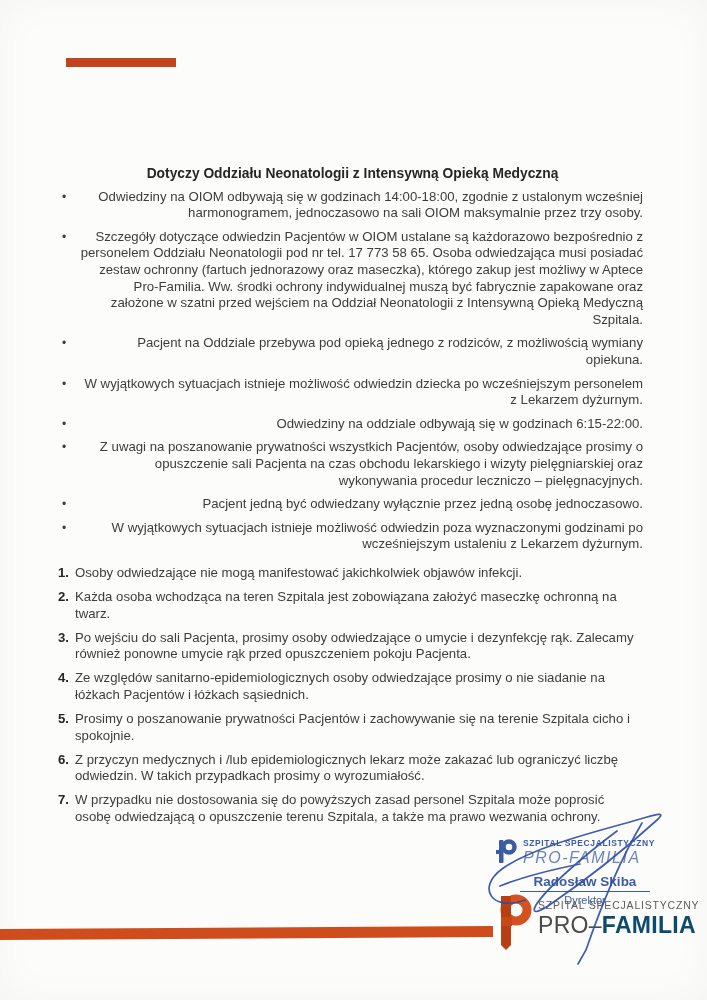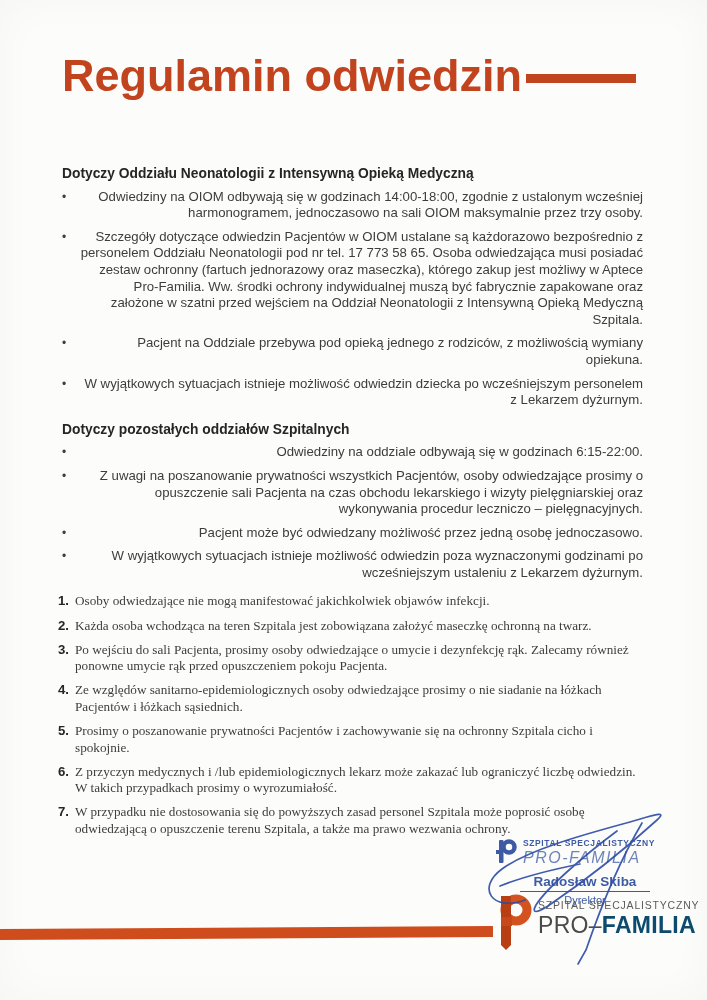--- a/index.html
+++ b/index.html
@@ -22,29 +22,30 @@
   }
   .title-rule{flex:0 0 auto;width:110px;height:9px;background:#c2441f;margin-left:4px;margin-top:6px;}
   .doc-subtitle{
     margin:8px 0 0 2px;font-size:25px;font-weight:400;color:#3a3a3a;letter-spacing:0.2px;
   }
   
   .content{position:absolute;left:58px;top:166px;width:585px;font-size:13.2px;line-height:16.6px;}
   .sec-heading{
     font-weight:bold;color:#262626;font-size:13.8px;
     margin:13px 0 6px 4px;
+    text-align:center;
   }
   .sec-heading:first-child{margin-top:0;}
   .bullet-item{display:flex;margin:0 0 7px 4px;}
   .bullet-item .marker{flex:0 0 16px;color:#3d3d3d;font-size:12px;line-height:16.6px;}
   .bullet-item .txt{flex:1;text-align:right;}
   .rules{margin-top:12px;}
   .rule-item{display:flex;margin:0 0 7.5px 0;}
   .rule-item .num{flex:0 0 17px;font-weight:bold;color:#262626;}
-  .rule-item .txt{flex:1;font-family:Liberation Serif, serif;}
+  .rule-item .txt{flex:1;}
   
   .stamp{
     position:absolute;left:496px;top:838px;width:175px;
     color:#2d4e9e;opacity:0.92;
   }
   .stamp-org{display:flex;align-items:flex-start;}
   .stamp-p{flex:0 0 22px;margin-right:5px;}
   .stamp-org-text .l1{font-size:8.5px;font-weight:bold;letter-spacing:0.6px;white-space:nowrap;}
   .stamp-org-text .l2{font-size:16px;font-weight:400;letter-spacing:1.5px;color:#2d4e9e;opacity:0.75;margin-top:1px;font-style:italic;}
   .stamp-name{
@@ -64,21 +65,20 @@
   }
   .signature-overlay{position:absolute;left:430px;top:808px;width:277px;height:160px;pointer-events:none;}
 </style>
 </head>
 <body>
 
 <div class="page">
 
   <div class="header">
     <div class="title-row">
-      <h1 class="doc-title">Regulamin odwiedzin</h1>
       <div class="title-rule"></div>
     </div>
   </div>
 
   <div class="content">
 
     <div class="sec-heading">Dotyczy Oddziału Neonatologii z Intensywną Opieką Medyczną</div>
     <div class="bullet-item">
       <span class="marker">•</span>
       <span class="txt">Odwiedziny na OIOM odbywają się w godzinach 14:00-18:00, zgodnie z ustalonym wcześniej harmonogramem, jednoczasowo na sali OIOM maksymalnie przez trzy osoby.</span>
@@ -90,32 +90,31 @@
 
     <div class="bullet-item">
       <span class="marker">•</span>
       <span class="txt">Pacjent na Oddziale przebywa pod opieką jednego z rodziców, z możliwością wymiany opiekuna.</span>
     </div>
     <div class="bullet-item">
       <span class="marker">•</span>
       <span class="txt">W wyjątkowych sytuacjach istnieje możliwość odwiedzin dziecka po wcześniejszym personelem z Lekarzem dyżurnym.</span>
     </div>
 
-    <div class="sec-heading">Dotyczy pozostałych oddziałów Szpitalnych</div>
     <div class="bullet-item">
       <span class="marker">•</span>
       <span class="txt">Odwiedziny na oddziale odbywają się w godzinach 6:15-22:00.</span>
     </div>
     <div class="bullet-item">
       <span class="marker">•</span>
       <span class="txt">Z uwagi na poszanowanie prywatności wszystkich Pacjentów, osoby odwiedzające prosimy o opuszczenie sali Pacjenta na czas obchodu lekarskiego i wizyty pielęgniarskiej oraz wykonywania procedur leczniczo – pielęgnacyjnych.</span>
     </div>
     <div class="bullet-item">
       <span class="marker">•</span>
-      <span class="txt">Pacjent może być odwiedzany możliwość przez jedną osobę jednoczasowo.</span>
+      <span class="txt">Pacjent jedną być odwiedzany wyłącznie przez jedną osobę jednoczasowo.</span>
     </div>
     <div class="bullet-item">
       <span class="marker">•</span>
       <span class="txt">W wyjątkowych sytuacjach istnieje możliwość odwiedzin poza wyznaczonymi godzinami po wcześniejszym ustaleniu z Lekarzem dyżurnym.</span>
     </div>
 
     <div class="rules">
       <div class="rule-item">
         <span class="num">1.</span>
         <span class="txt">Osoby odwiedzające nie mogą manifestować jakichkolwiek objawów infekcji.</span>
@@ -127,21 +126,21 @@
       <div class="rule-item">
         <span class="num">3.</span>
         <span class="txt">Po wejściu do sali Pacjenta, prosimy osoby odwiedzające o umycie i dezynfekcję rąk. Zalecamy również ponowne umycie rąk przed opuszczeniem pokoju Pacjenta.</span>
       </div>
       <div class="rule-item">
         <span class="num">4.</span>
         <span class="txt">Ze względów sanitarno-epidemiologicznych osoby odwiedzające prosimy o nie siadanie na łóżkach Pacjentów i łóżkach sąsiednich.</span>
       </div>
       <div class="rule-item">
         <span class="num">5.</span>
-        <span class="txt">Prosimy o poszanowanie prywatności Pacjentów i zachowywanie się na ochronny Szpitala cicho i spokojnie.</span>
+        <span class="txt">Prosimy o poszanowanie prywatności Pacjentów i zachowywanie się na terenie Szpitala cicho i spokojnie.</span>
       </div>
       <div class="rule-item">
         <span class="num">6.</span>
         <span class="txt">Z przyczyn medycznych i /lub epidemiologicznych lekarz może zakazać lub ograniczyć liczbę odwiedzin. W takich przypadkach prosimy o wyrozumiałość.</span>
       </div>
       <div class="rule-item">
         <span class="num">7.</span>
         <span class="txt">W przypadku nie dostosowania się do powyższych zasad personel Szpitala może poprosić osobę odwiedzającą o opuszczenie terenu Szpitala, a także ma prawo wezwania ochrony.</span>
       </div>
     </div>

